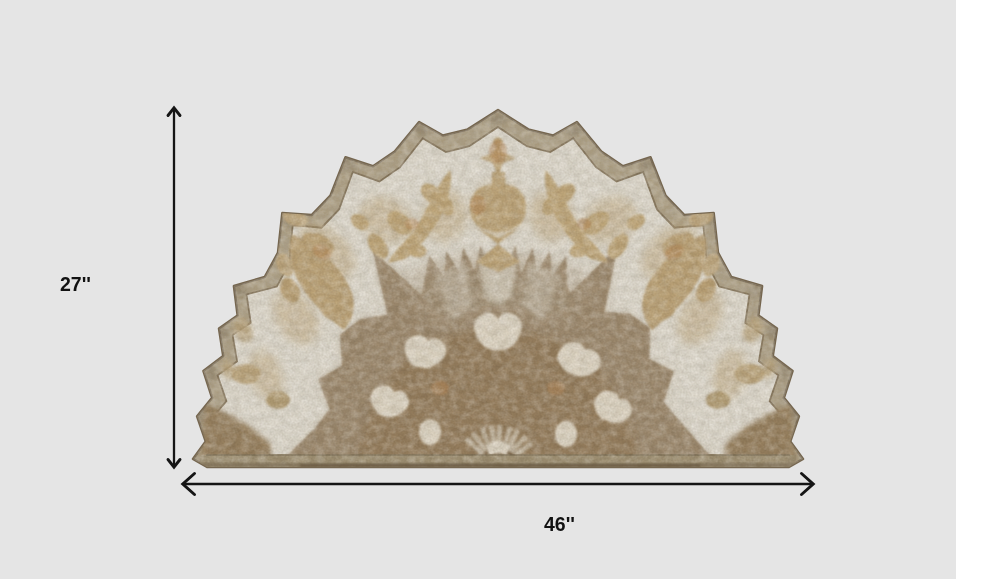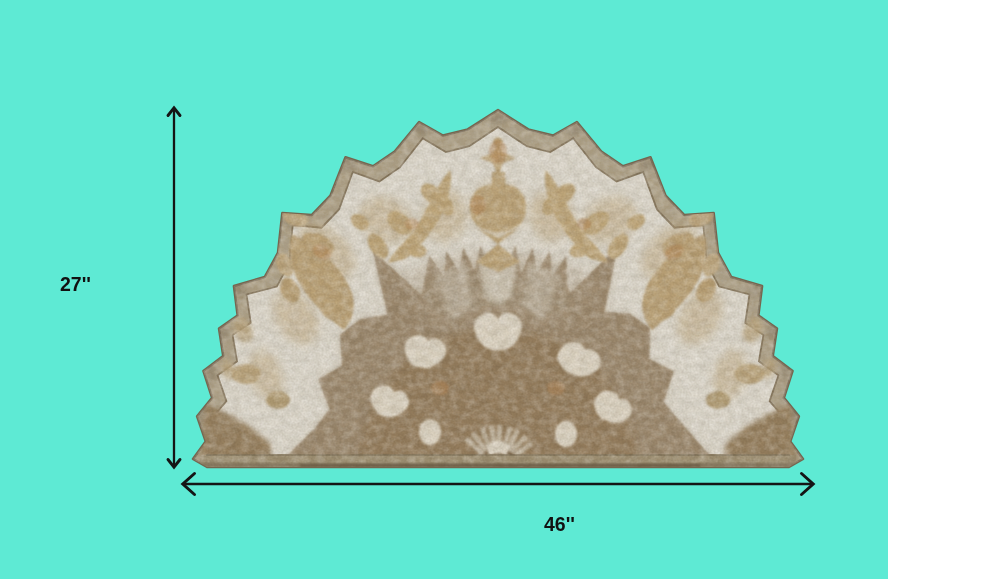--- a/index.html
+++ b/index.html
@@ -1,16 +1,16 @@
 <!DOCTYPE html>
 <html><head>
 <meta charset="utf-8">
 <style>
   html,body{margin:0;padding:0;background:#ffffff;}
-  #stage{position:relative;width:888px;height:579px;background:#5eead4;font-family:"Liberation Sans",sans-serif;text-align:center;}
+  #stage{position:relative;width:956px;height:579px;background:#e5e5e5;font-family:"Liberation Sans",sans-serif;text-align:center;}
 </style>
 </head>
 <body>
 <div id="stage">
 <svg width="1000" height="579" viewBox="0 0 1000 579" xmlns="http://www.w3.org/2000/svg">
 <defs>
   <clipPath id="rugclip">
           <path d="M 193.0 458.9 L 205.7 441.4 L 197.1 416.3 L 212.1 397.9 L 203.4 370.9 L 223.2 355.9 L 219.0 328.6 L 237.6 315.4 L 233.9 286.0 L 264.7 277.0 L 278.0 252.7 L 282.3 213.1 L 311.9 214.9 L 330.4 195.7 L 345.5 157.2 L 373.0 166.2 L 394.7 151.5 L 419.1 122.0 L 443.0 135.5 L 467.7 129.4 L 498.0 110.0 L 528.3 129.4 L 553.0 135.5 L 576.9 122.0 L 601.3 151.5 L 623.0 166.2 L 650.5 157.2 L 665.6 195.7 L 684.1 214.9 L 713.7 213.1 L 718.0 252.7 L 731.3 277.0 L 762.1 286.0 L 758.4 315.4 L 777.0 328.6 L 772.8 355.9 L 792.6 370.9 L 783.9 397.9 L 798.9 416.3 L 790.3 441.4 L 803.0 458.9 L 789.0 467.0 L 207.0 467.0 Z"></path>
         </clipPath>
   <radialGradient id="fangrad" cx="0.5" cy="0.95" r="0.9">

